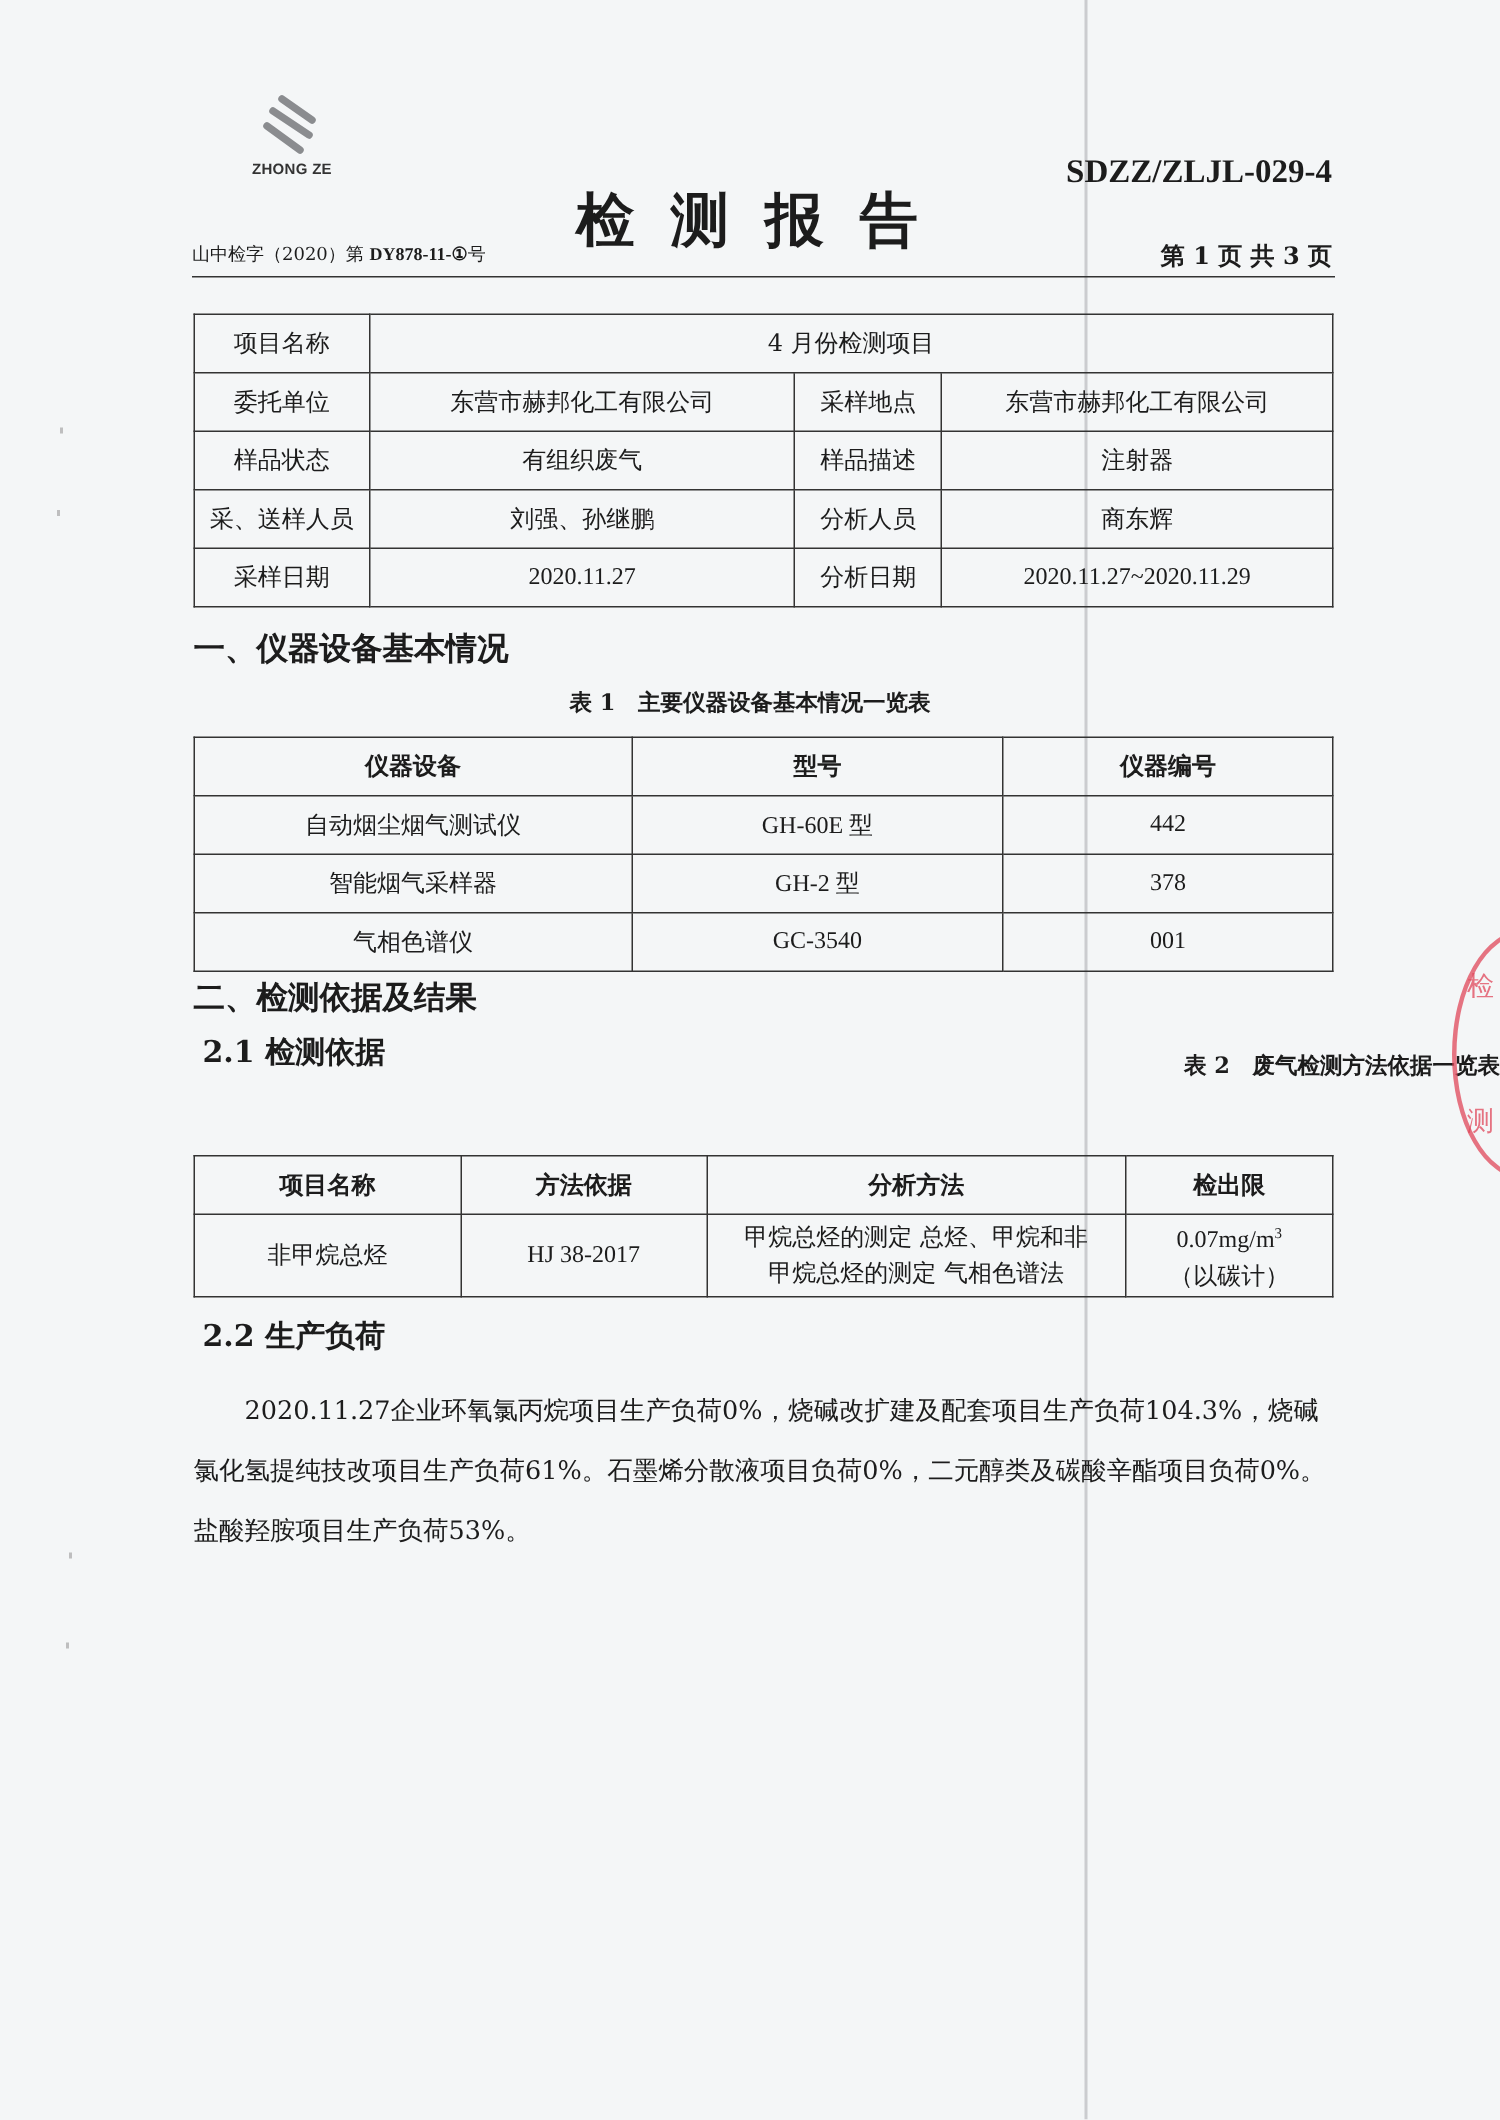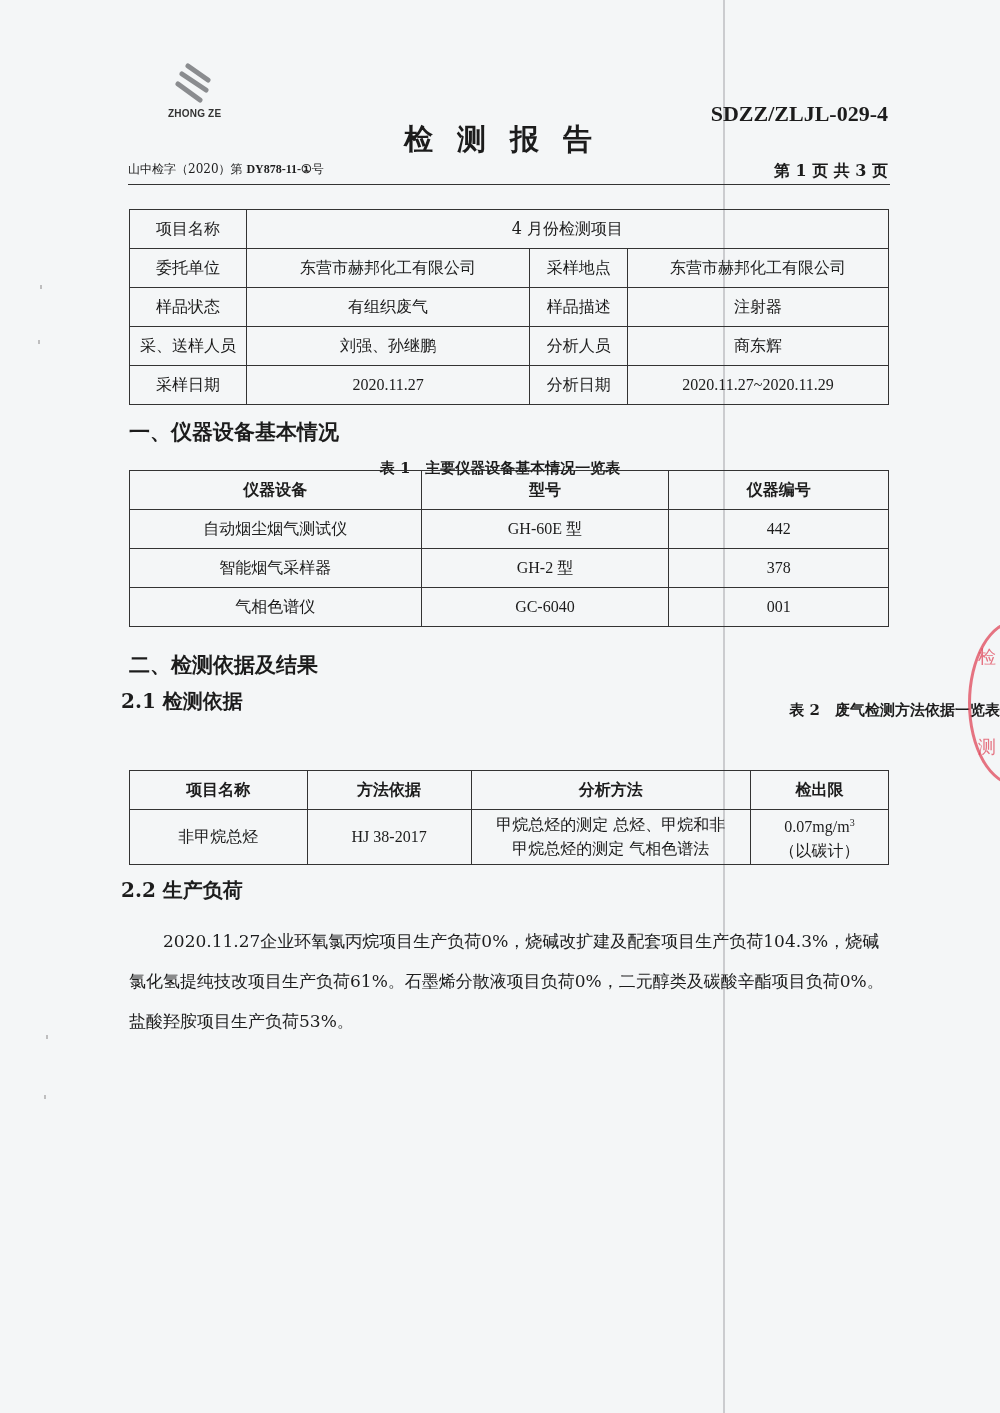--- a/index.html
+++ b/index.html
@@ -7,34 +7,34 @@
     width: 1000px; height: 1413px; position: relative; overflow: hidden;
     background: #f4f6f7;
     font-family: "DejaVu Serif", "Liberation Serif", serif;
     color: #1c1c1c;
   }
   .fold { position: absolute; left: 723px; top: 0; width: 2px; height: 1413px; background: #b9bbbd; opacity: .7; }
   .logo { position: absolute; left: 128px; top: 62px; width: 64px; margin-left: 40px; }
   .logo svg { display: block; margin-left: 6px; }
   .logo-text { font-family: "Liberation Sans", sans-serif; font-weight: bold; font-size: 10px; letter-spacing: .2px; color: #333; margin-top: 2px; }
   .doc-code { position: absolute; right: 112px; top: 101px; font-family: "Liberation Serif", serif; font-weight: bold; font-size: 22px; }
-  .title { position: absolute; left: 0; width: 1000px; top: 120px; text-align: center; font-size: 29px; letter-spacing: 24px; font-weight: bold; padding-left: 20px; box-sizing: border-box; }
+  .title { position: absolute; left: 0; width: 1000px; top: 120px; text-align: center; font-size: 39px; letter-spacing: 24px; font-weight: bold; padding-left: 20px; box-sizing: border-box; }
   .ref-line { position: absolute; left: 128px; top: 160px; width: 762px; height: 24px; border-bottom: 1.5px solid #333; }
   .ref-left { position: absolute; left: 0; top: 1px; font-size: 12px; }
   .ref-left b { font-family: "Liberation Serif", serif; }
   .ref-right { position: absolute; right: 2px; top: 1px; font-size: 16px; font-weight: bold; }
   table { border-collapse: collapse; position: absolute; left: 129px; width: 760px; font-size: 16px; }
   td, th { border: 1.3px solid #333; text-align: center; font-weight: normal; padding: 0; }
   .t-info { top: 209px; }
   .t-info td { height: 38px; }
   .num { font-family: "Liberation Serif", serif; }
   .h1 { position: absolute; left: 129px; font-size: 21px; font-weight: bold; }
-  .h2 { position: absolute; left: 121px; font-size: 20px; font-weight: bold; }
+  .h2 { position: absolute; left: 135px; font-size: 20px; font-weight: bold; }
   .cap { position: absolute; left: 0; width: 1000px; text-align: center; font-size: 15px; font-weight: bold; }
-  .t1 { top: 470px; padding-left: 46px; }
+  .t1 { top: 491px; padding-left: 46px; }
   .t1 th { height: 38px; font-weight: bold; }
   .t1 td { height: 38px; }
   .t2 { top: 770px; }
   .t2 th { height: 38px; font-weight: bold; }
   .t2 td { height: 54px; line-height: 24px; }
   .para { position: absolute; left: 129px; top: 921px; width: 762px; font-size: 17px; line-height: 40px; text-indent: 34px; }
   .stamp { position: absolute; left: 968px; top: 620px; width: 90px; height: 160px; border: 3px solid #e0475a; border-radius: 50%; opacity: .75; }
   .stamp-text { position: absolute; left: 978px; color: #e0475a; font-size: 18px; opacity: .75; }
   .speck { position: absolute; background: #999; width: 2px; height: 4px; opacity: .6; }
 </style>
@@ -124,21 +124,21 @@
     <td class="num">GH-60E 型</td>
     <td class="num">442</td>
   </tr>
   <tr>
     <td>智能烟气采样器</td>
     <td class="num">GH-2 型</td>
     <td class="num">378</td>
   </tr>
   <tr>
     <td>气相色谱仪</td>
-    <td class="num">GC-6040</td>
+    <td class="num">GC-3540</td>
     <td class="num">001</td>
   </tr>
 </tbody>
   </table>
 
 <div class="h1" style="top:651px;">二、检测依据及结果</div>
 <div class="h2" style="top:688px;">2.1 检测依据</div>
 <div class="cap" style="top:701px;text-align:right;">表 2　废气检测方法依据一览表</div>
 
 <table class="t2">

